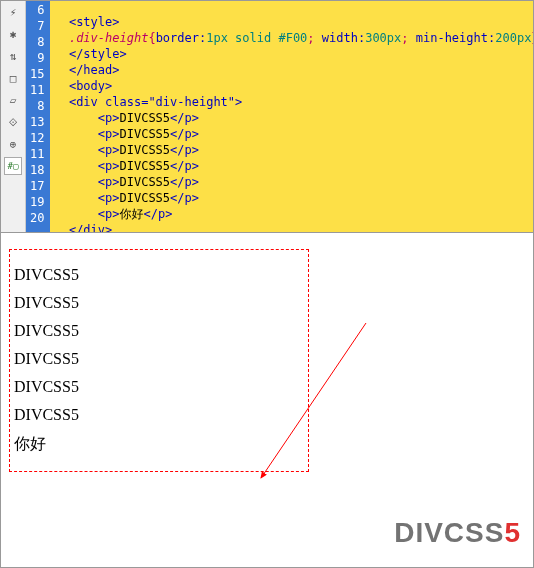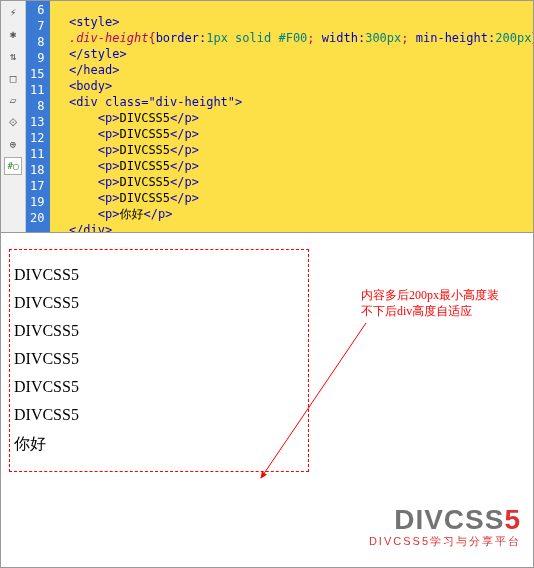--- a/index.html
+++ b/index.html
@@ -83,35 +83,30 @@
     <div class="preview-box" id="previewbox">
         <p>DIVCSS5</p>
         <p>DIVCSS5</p>
         <p>DIVCSS5</p>
         <p>DIVCSS5</p>
         <p>DIVCSS5</p>
         <p>DIVCSS5</p>
         <p>你好</p>
       </div>
 
-    <div class="annotation">
-      <div>内容多后200px最小高度装</div>
-      <div>不下后div高度自适应</div>
-    </div>
 
     <svg class="arrow-svg" width="140" height="180">
       <defs>
         <marker id="ah" markerWidth="8" markerHeight="8" refX="6" refY="3" orient="auto">
           <path d="M0,0 L7,3 L0,6 Z" fill="#f00"></path>
         </marker>
       </defs>
       <line x1="120" y1="10" x2="15" y2="165" stroke="#f00" stroke-width="1" marker-end="url(#ah)"></line>
     </svg>
 
     <div class="logo">
       <div class="main">
         <span class="g">DIVCSS</span><span class="r">5</span>
       </div>
-      <div class="sub">DIVCSS5学习与分享平台</div>
     </div>
   </div>
 
 </div>
 
 </body></html>

